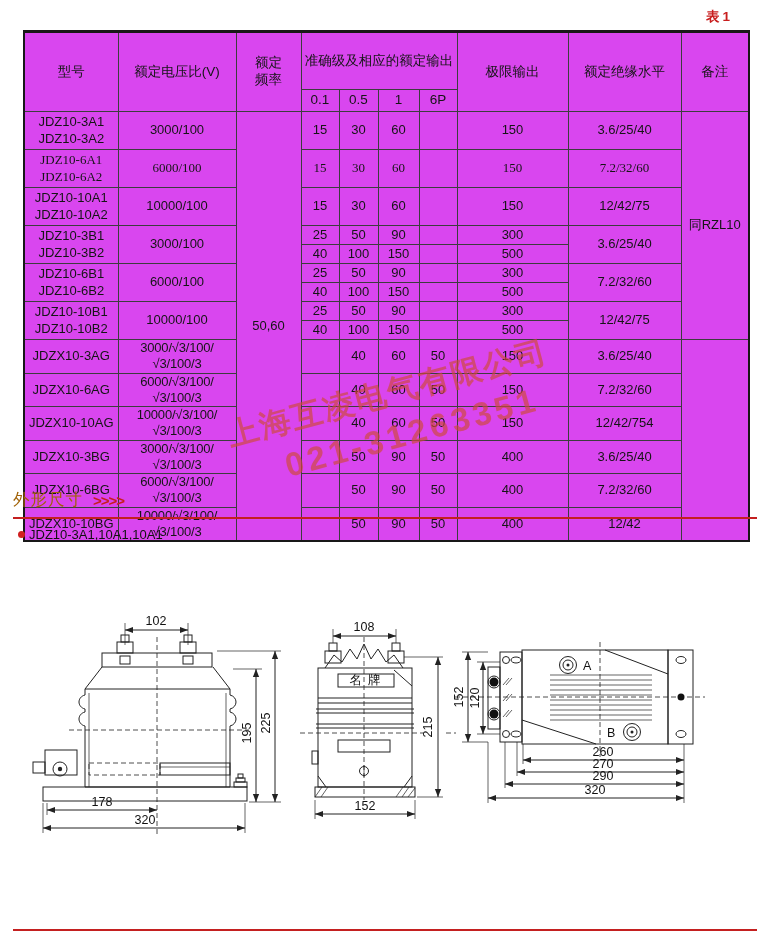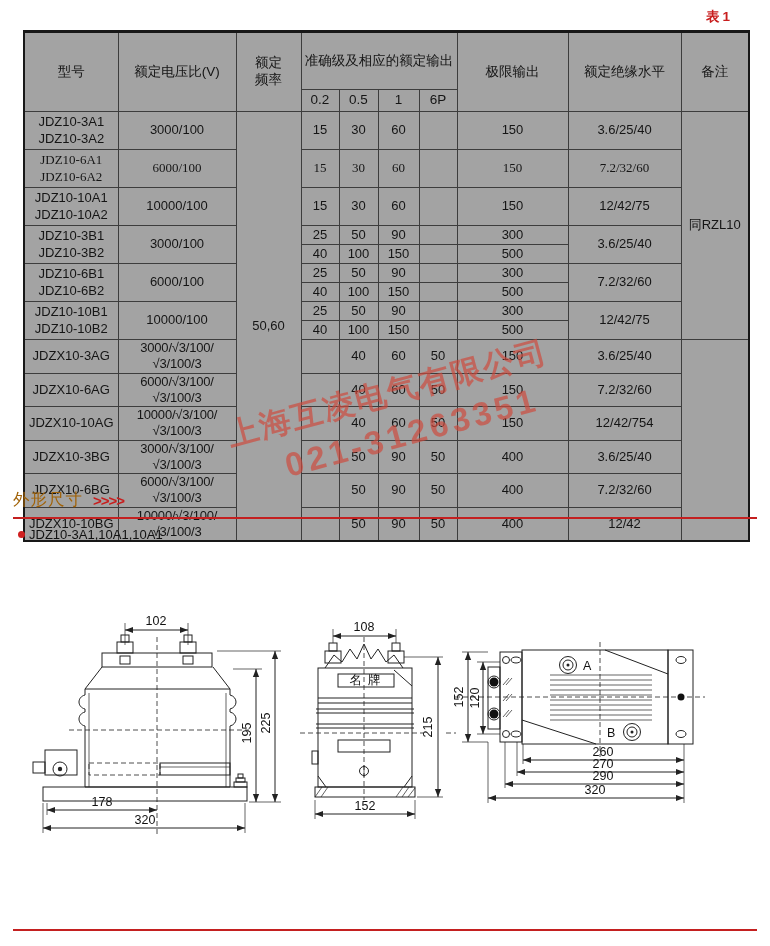--- a/index.html
+++ b/index.html
@@ -5,21 +5,21 @@
   html,body{margin:0;padding:0;background:#fff;}
   .page{position:relative;width:770px;height:946px;background:#fff;overflow:hidden;
         font-family:"Liberation Sans","DejaVu Sans",sans-serif;color:#111;border-radius:11px;}
 
   
   .tbl-tag{position:absolute;left:706px;top:8px;font-size:13.5px;font-weight:bold;
            color:#c81e1e;letter-spacing:3px;}
 
   
   table.spec{position:absolute;left:23px;top:30px;width:725px;border-collapse:collapse;
-             table-layout:fixed;background:#a3a3a3;border:2px solid #181818;border-top-width:3px;}
+             table-layout:fixed;background:#d946ef;border:2px solid #181818;border-top-width:3px;}
   table.spec th,table.spec td{border:1px solid #3d3d3d;text-align:center;vertical-align:middle;
              padding:0;font-size:13px;font-weight:normal;color:#151515;line-height:1.25;}
   table.spec thead th{font-size:13.5px;}
   td.model{white-space:pre-line;font-size:12.8px;}
   td.xr{font-size:11.3px;letter-spacing:-0.2px;}
   td.freq{font-size:13px;}
   td.note{font-size:12.5px;vertical-align:middle;}
 
   
   .watermark{position:absolute;left:228px;top:372px;z-index:5;transform:rotate(-15deg);
@@ -74,21 +74,21 @@
       <tr style="height:58px">
         <th rowspan="2">型号</th>
         <th rowspan="2">额定电压比(V)</th>
         <th rowspan="2"><span>额定</span><br><span>频率</span></th>
         <th colspan="4">准确级及相应的额定输出</th>
         <th rowspan="2">极限输出</th>
         <th rowspan="2">额定绝缘水平</th>
         <th rowspan="2">备注</th>
       </tr>
       <tr style="height:22px">
-        <th>0.2</th>
+        <th>0.1</th>
         <th>0.5</th>
         <th>1</th>
         <th>6P</th>
       </tr>
     </thead>
     <tbody>
         <tr style="height: 38px;">
           <td class="model">JDZ10-3A1
 JDZ10-3A2</td>
           <td>3000/100</td>

